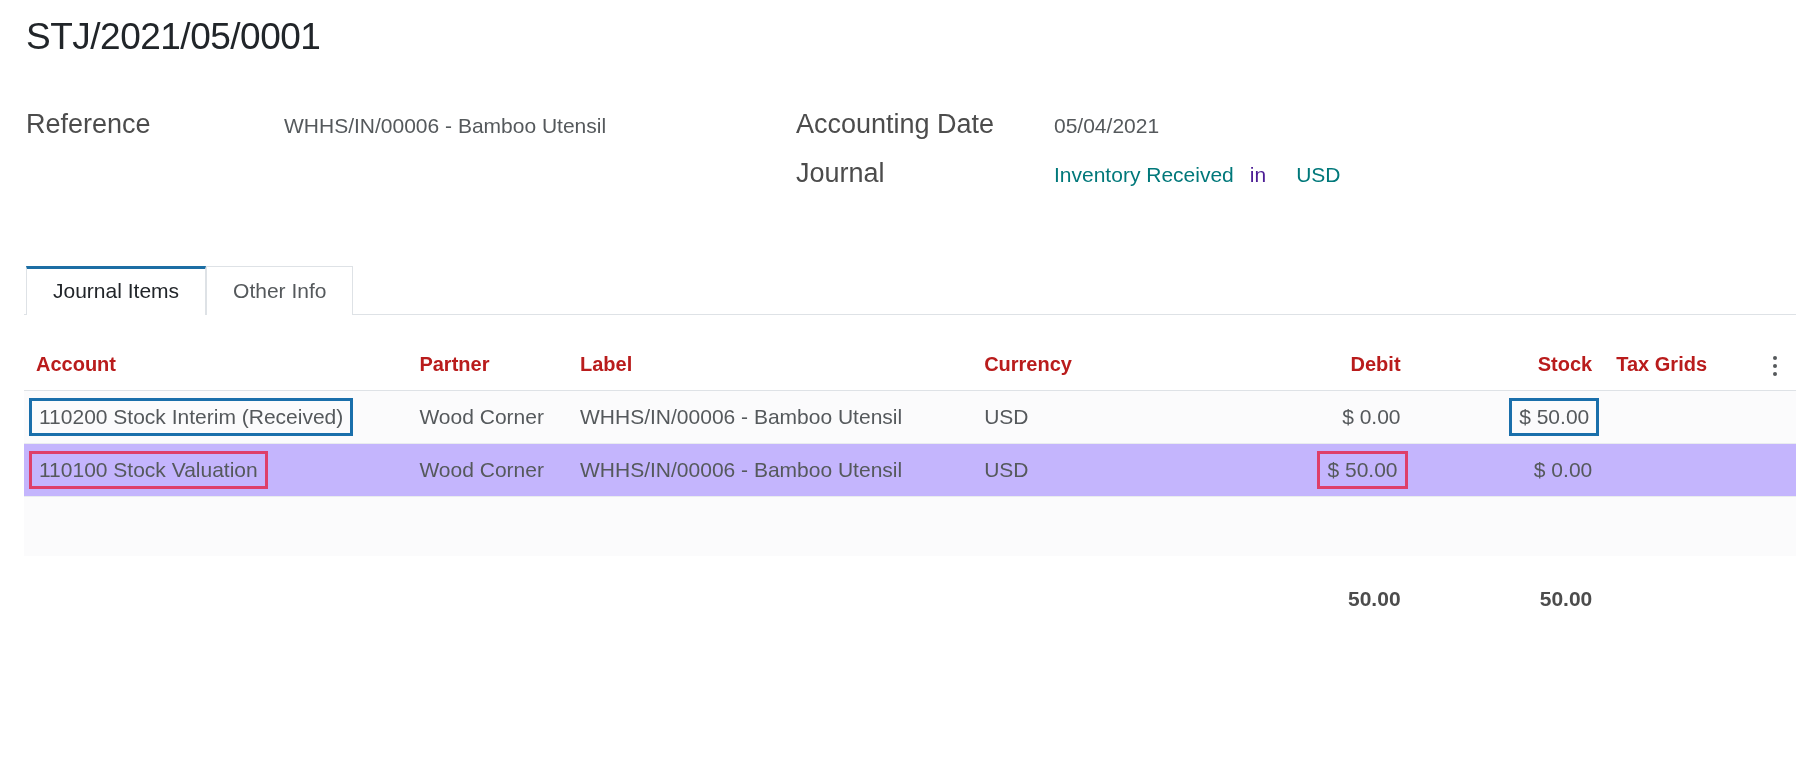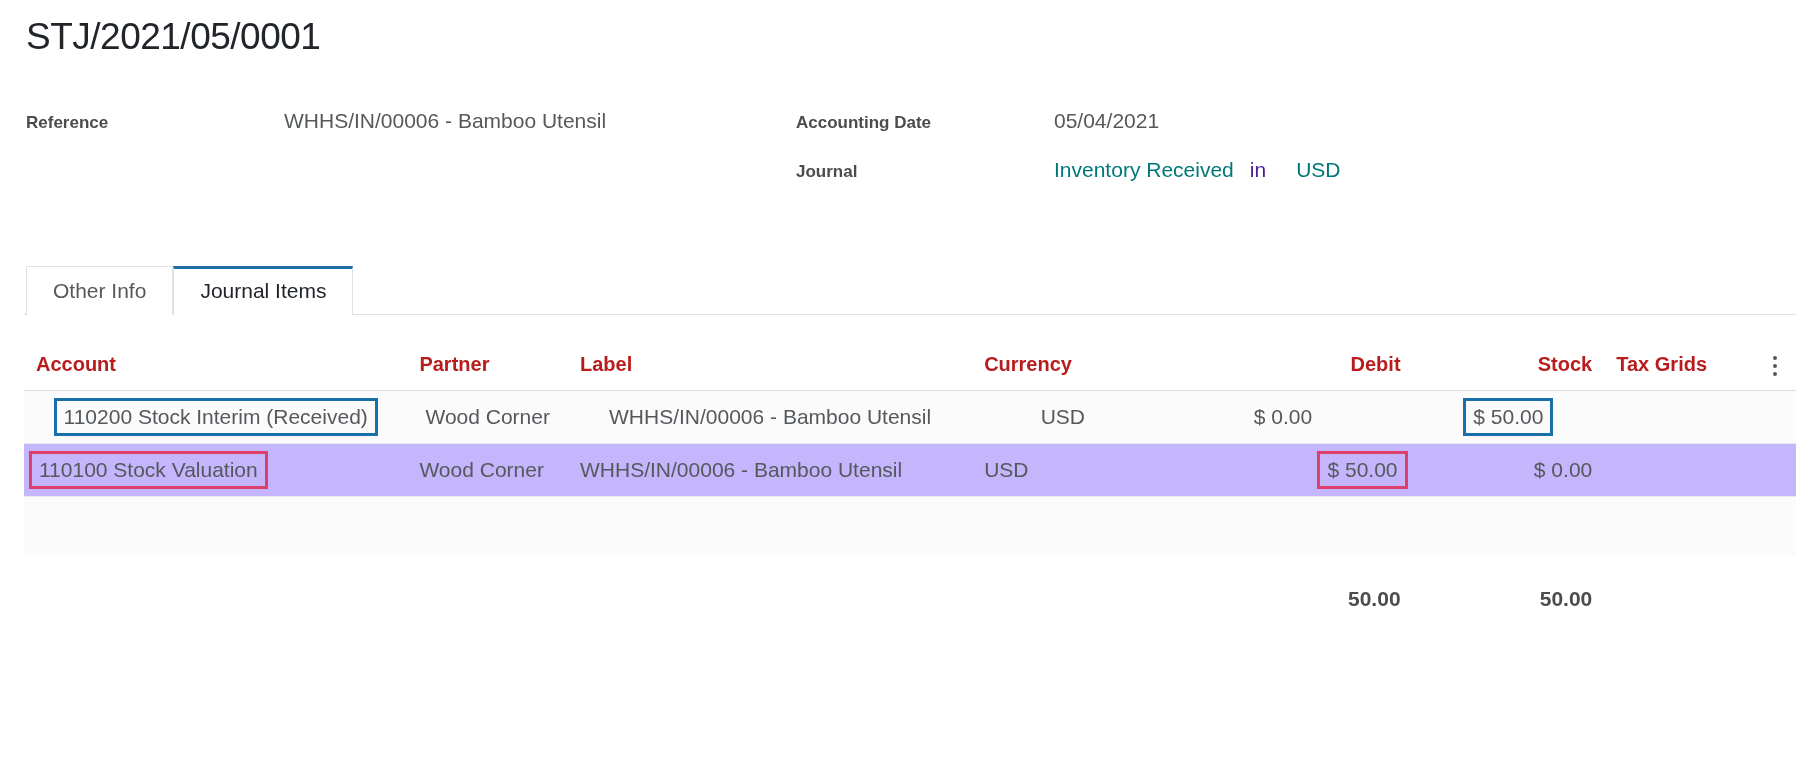--- a/index.html
+++ b/index.html
@@ -43,22 +43,22 @@
   .field-col { display: flex; flex-direction: column; }
   .field-col.left  { width: 770px; }
   .field-col.right { width: 700px; }
 
   .field-row {
     display: flex;
     align-items: baseline;
     height: 49px;
   }
   .field-label {
-    font-size: 17px;
-    font-weight: bold;
+    font-size: 27px;
+    font-weight: normal;
     color: #4c4c4c;
     white-space: nowrap;
   }
   .field-col.left  .field-label { width: 258px; }
   .field-col.right .field-label { width: 258px; }
 
   .field-value {
     font-size: 21px;
     color: #55595c;
     white-space: nowrap;
@@ -136,21 +136,21 @@
   .col-partner  { width: 155px; }
   .col-label    { width: 390px; }
   .col-currency { width: 175px; }
   .col-debit    { width: 250px; }
   .col-credit   { width: 185px; }
   .col-taxgrids { width: 145px; }
   .col-opts     { width: 40px; }
 
   th.num, td.num { text-align: right; }
 
-  tr.line-row.shaded td { background: #fbfbfc; text-align: center; }
+  tr.line-row.shaded td { background: #fbfbfc; }
   tr.line-row.plain  td { background: #c4b5fd; }
   tr.empty-row td {
     background: #fbfbfc;
     height: 60px;
     border-bottom: 1px solid #ffffff;
   }
 
   .opts-icon {
     display: inline-flex;
     flex-direction: column;
@@ -220,22 +220,22 @@
         <span class="field-label">Journal</span>
         <span class="field-value">
           <a class="link">Inventory Received</a><span class="in-word">in</span><a class="link">USD</a>
         </span>
       </div>
     </div>
 
   </div>
 
   <div class="tabs-wrap">
+    <div class="tab active">Journal Items</div>
     <div class="tab">Other Info</div>
-    <div class="tab active">Journal Items</div>
   </div>
 
   <table class="lines-table">
     <colgroup>
       <col class="col-account">
         <col class="col-partner">
         <col class="col-label">
       <col class="col-currency">
         <col class="col-debit">
         <col class="col-credit">

